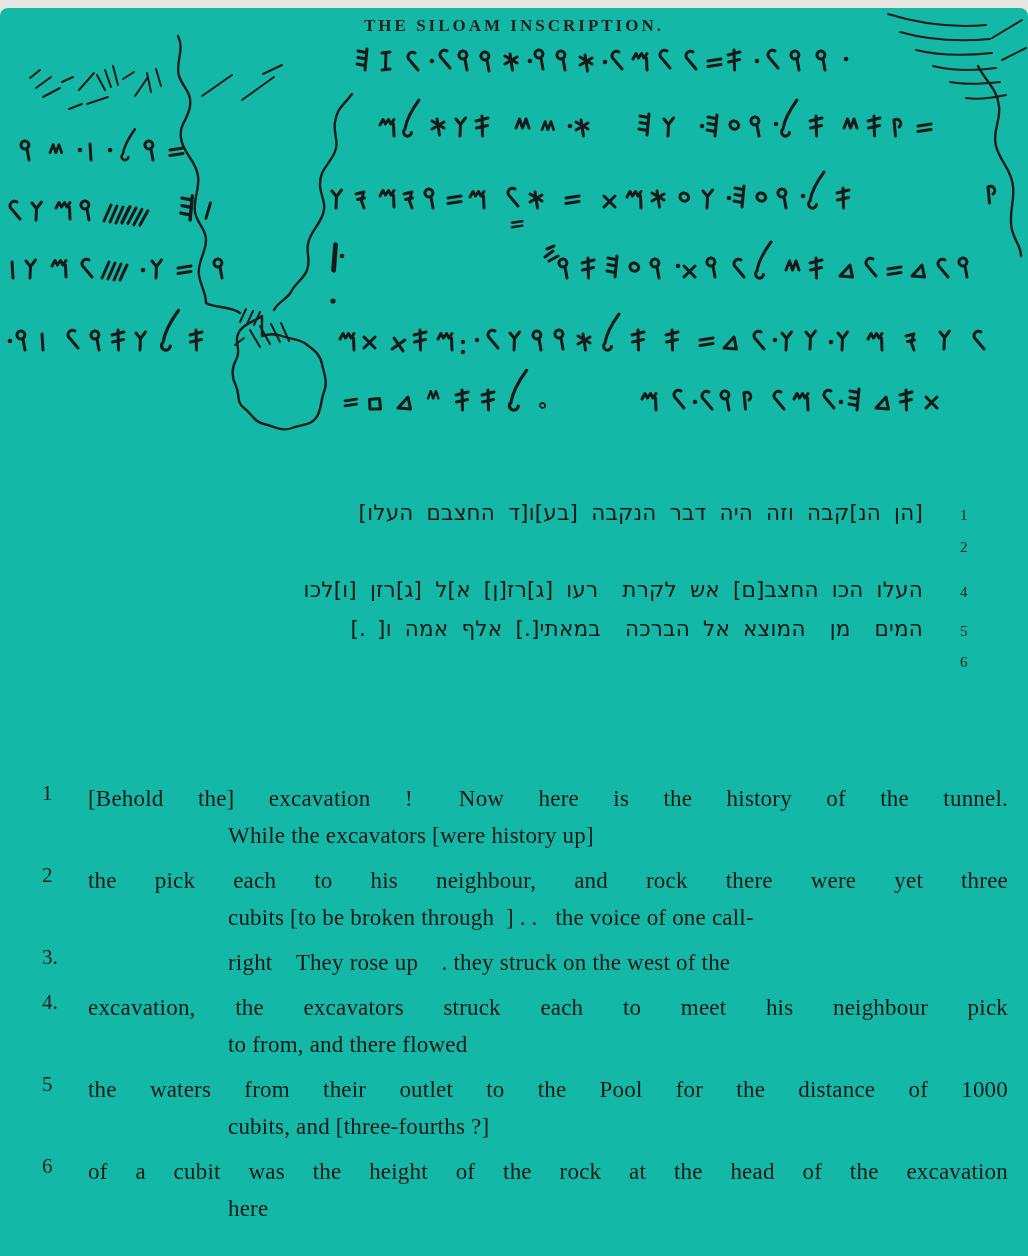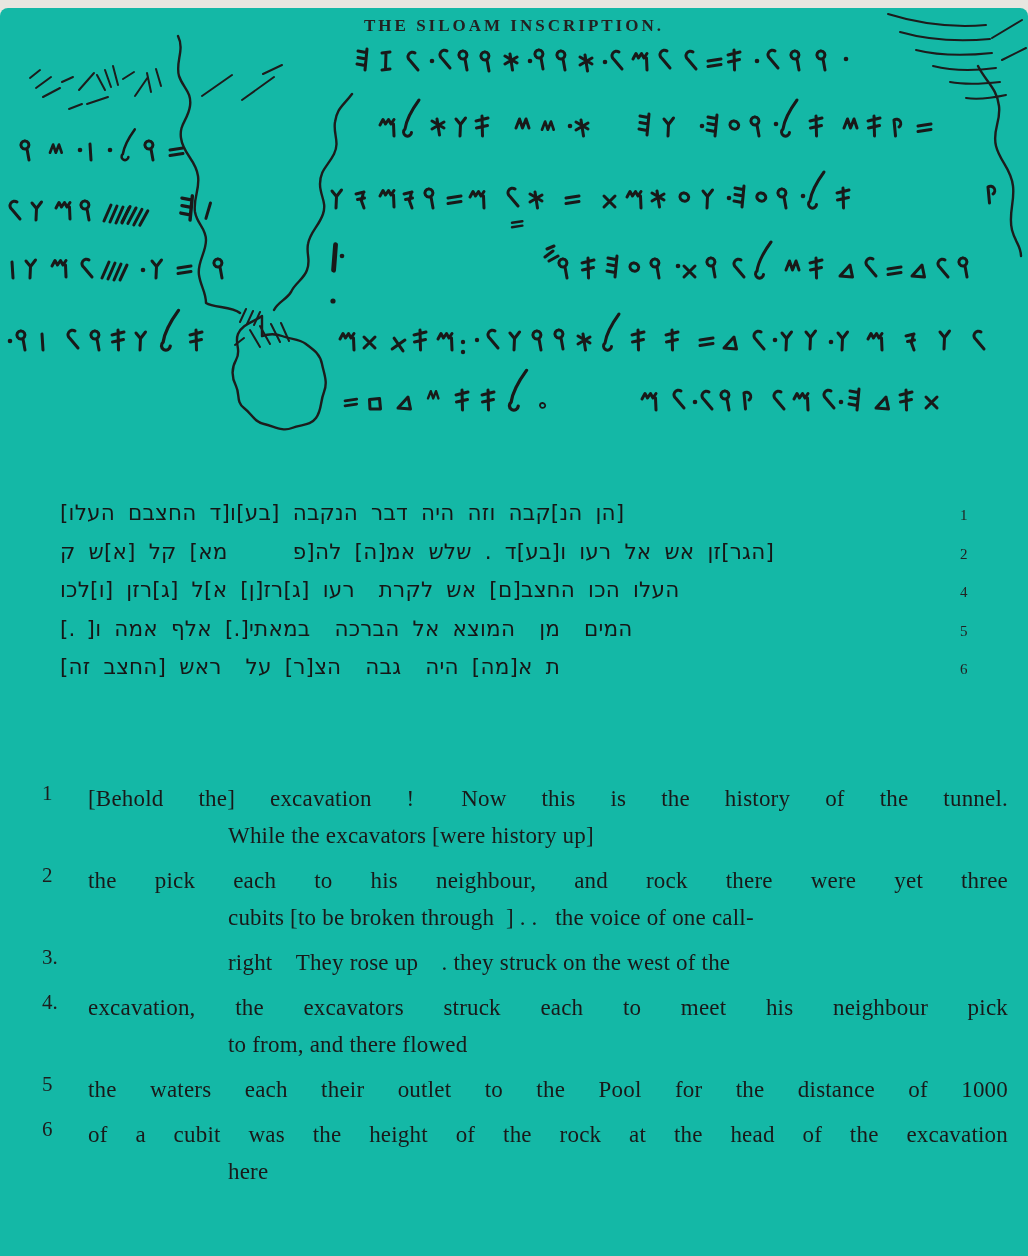--- a/index.html
+++ b/index.html
@@ -13,21 +13,21 @@
     position:absolute;top:8px;left:0;width:100%;text-align:center;
     font-size:17px;font-weight:700;letter-spacing:3px;color:#222;
   }
   .facsimile{position:absolute;top:0;left:0;width:1028px;height:462px;}
   .facsimile .gl{stroke:#191919;stroke-width:3;fill:none;stroke-linecap:round;stroke-linejoin:round;}
   .facsimile .crack{stroke:#1c1c1c;stroke-width:2.4;fill:none;stroke-linecap:round;stroke-linejoin:round;}
   .facsimile .thin{stroke-width:2;}
   .facsimile .dt{fill:#191919;stroke:none;}
 
   .transcription{position:absolute;top:492px;right:48px;left:60px;}
-  .heb-line{display:flex;justify-content:space-between;align-items:baseline;height:38.5px;}
+  .heb-line{display:flex;justify-content:flex-end;align-items:baseline;height:38.5px;gap:24px;}
   .heb-text{
     direction:rtl;unicode-bidi:embed;
     font-family:"DejaVu Sans",sans-serif;
     font-size:21.5px;color:#161616;word-spacing:6px;letter-spacing:0.2px;
     white-space:pre-wrap;
   }
   .heb-num{
     width:20px;margin-left:13px;text-align:left;flex:0 0 auto;
     font-size:15px;color:#222;font-family:"Liberation Serif",serif;
   }
@@ -275,42 +275,40 @@
         <circle class="dt" cx="110" cy="142" r="2.3"></circle>
     </g>
   </svg>
 
   <div class="transcription">
     <div class="heb-line">
       <span class="heb-text">[הן הנ]קבה וזה היה דבר הנקבה [בע]ו[ד החצבם העלו]</span>
       <span class="heb-num">1</span>
     </div>
     <div class="heb-line">
-      <span class="heb-text">[הגר]זן אש אל רעו ו[בע]ד . שלש אמ[ה] לה[פ   מא] קל [א]ש ק</span>
       <span class="heb-num">2</span>
     </div>
     <div class="heb-line">
       <span class="heb-text">העלו הכו החצב[ם] אש לקרת  רעו [ג]רז[ן] א]ל [ג]רזן [ו]לכו</span>
       <span class="heb-num">4</span>
     </div>
     <div class="heb-line">
       <span class="heb-text">המים  מן  המוצא אל הברכה  במאתי[.] אלף אמה ו[ .]</span>
       <span class="heb-num">5</span>
     </div>
     <div class="heb-line">
-      <span class="heb-text">ת א[מה] היה  גבה  הצ[ר] על  ראש [החצב זה]</span>
       <span class="heb-num">6</span>
     </div>
   </div>
 
   <div class="translation">
     <div class="tr-item">
       <div class="tr-num">1</div>
       <div class="tr-body">
-        <div class="tr-main">[Behold the] excavation !  Now this is the history of the tunnel.</div>
+        <div class="tr-main">[Behold the] excavation !  Now here is the history of the tunnel.</div>
         <div class="tr-cont">While the excavators [were history up]</div>
       </div>
     </div>
     <div class="tr-item">
       <div class="tr-num">2</div>
       <div class="tr-body">
         <div class="tr-main">the pick each to his neighbour, and rock there were yet three</div>
         <div class="tr-cont">cubits [to be broken through ] . .  the voice of one call-</div>
       </div>
     </div>
@@ -323,21 +321,22 @@
     <div class="tr-item">
       <div class="tr-num">4.</div>
       <div class="tr-body">
         <div class="tr-main">excavation, the excavators struck each to meet his neighbour pick</div>
         <div class="tr-cont">to from, and there flowed</div>
       </div>
     </div>
     <div class="tr-item">
       <div class="tr-num">5</div>
       <div class="tr-body">
-        <div class="tr-main">the waters each their outlet to the Pool for the distance of 1000</div>
+        <div class="tr-main">the waters from their outlet to the Pool for the distance of 1000</div>
+        <div class="tr-cont">cubits, and [three-fourths ?]</div>
       </div>
     </div>
     <div class="tr-item">
       <div class="tr-num">6</div>
       <div class="tr-body">
         <div class="tr-main">of a cubit was the height of the rock at the head of the excavation</div>
         <div class="tr-cont">here</div>
       </div>
     </div>
   </div>

